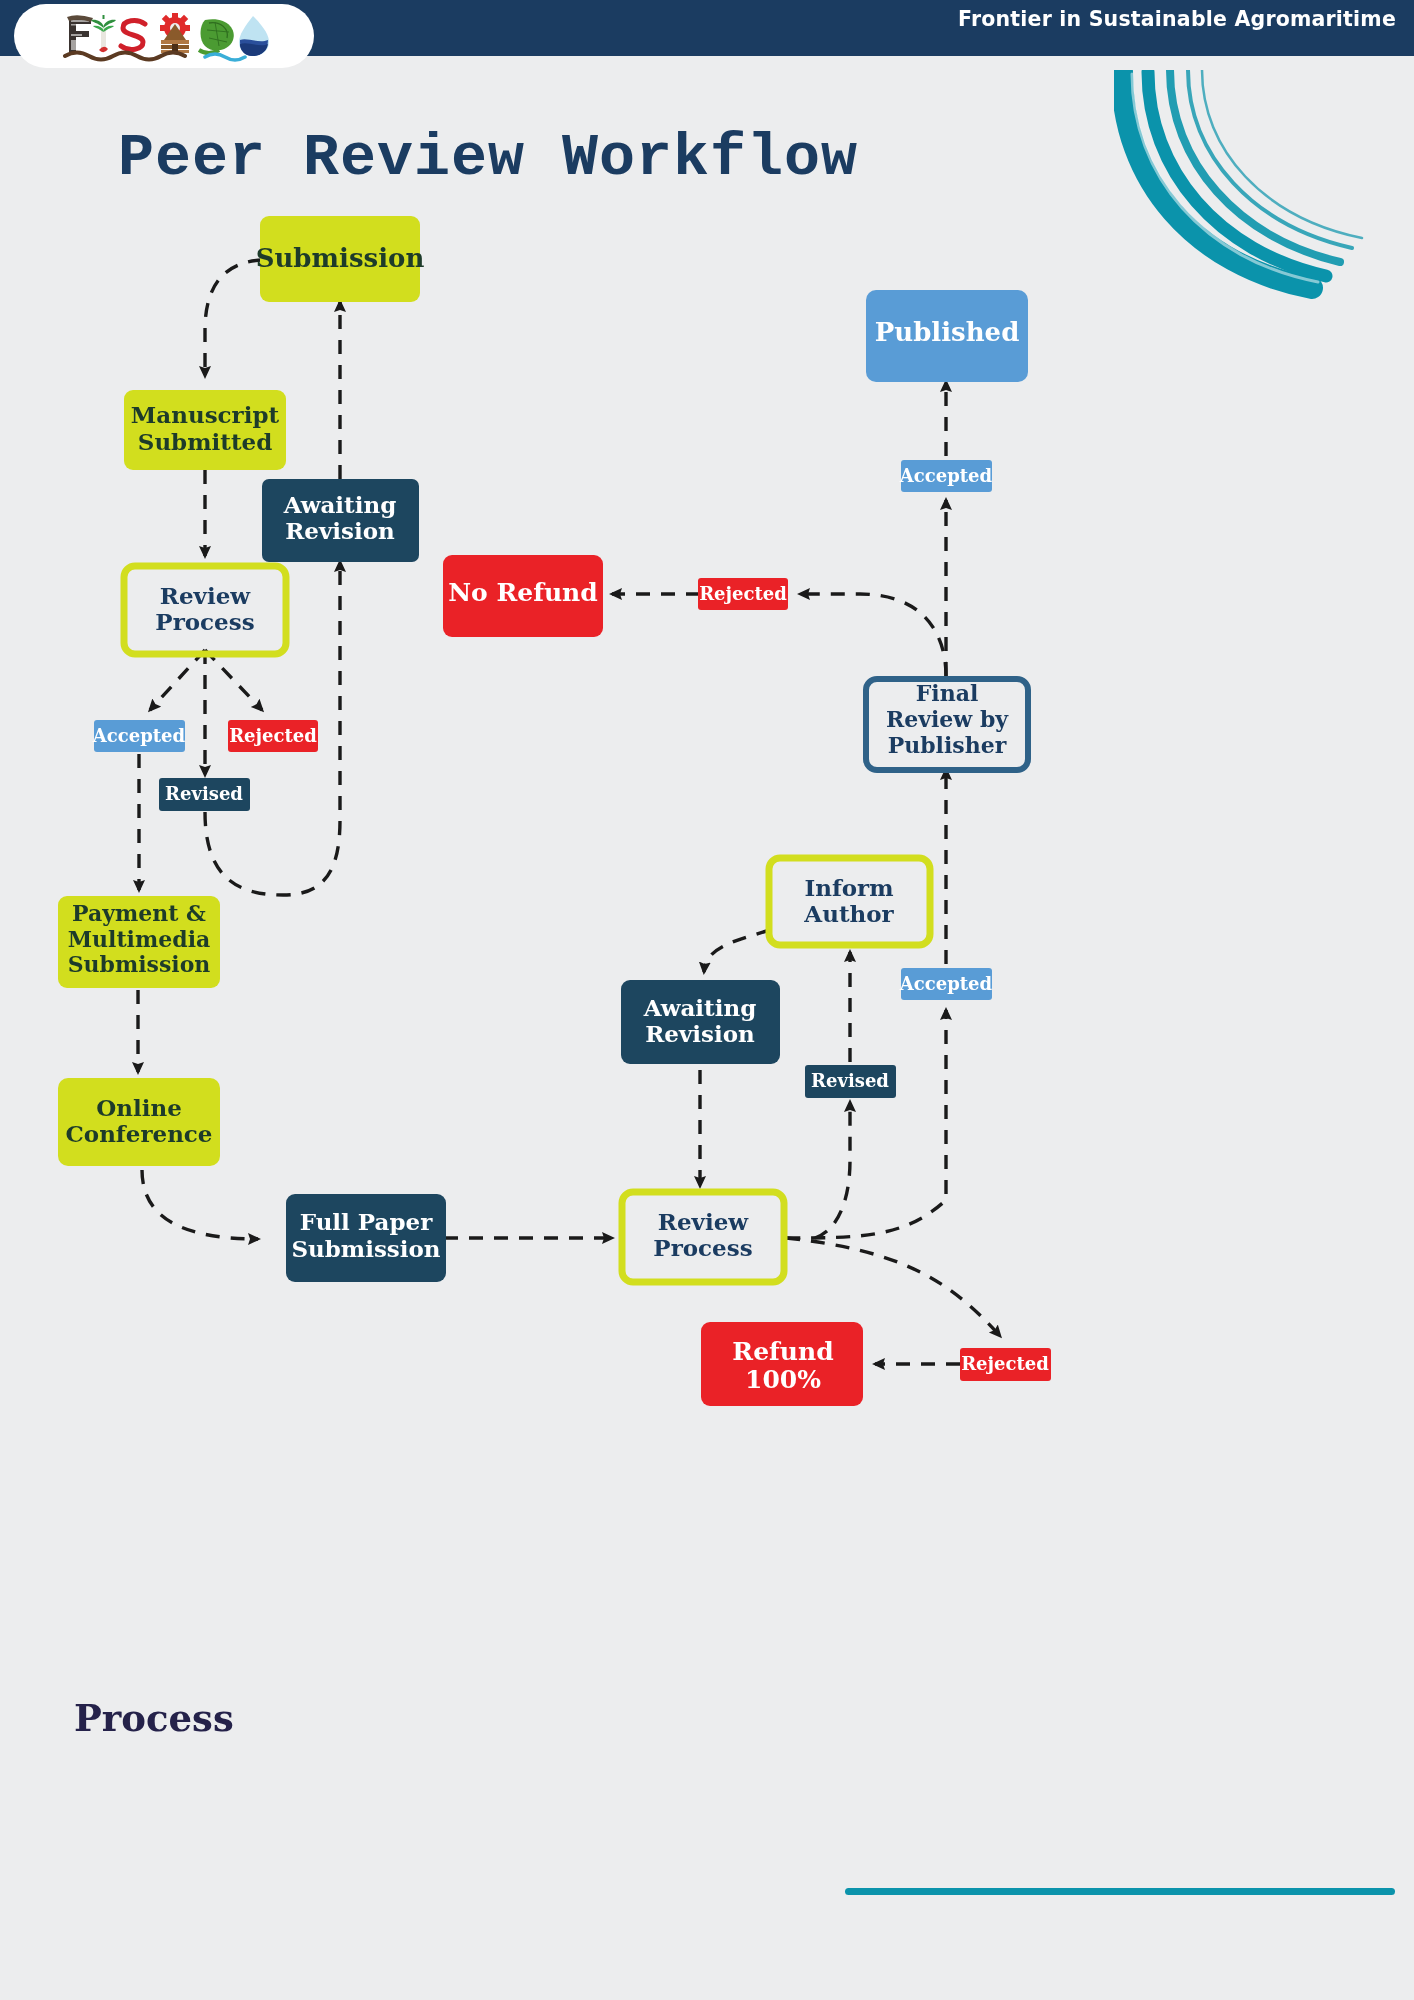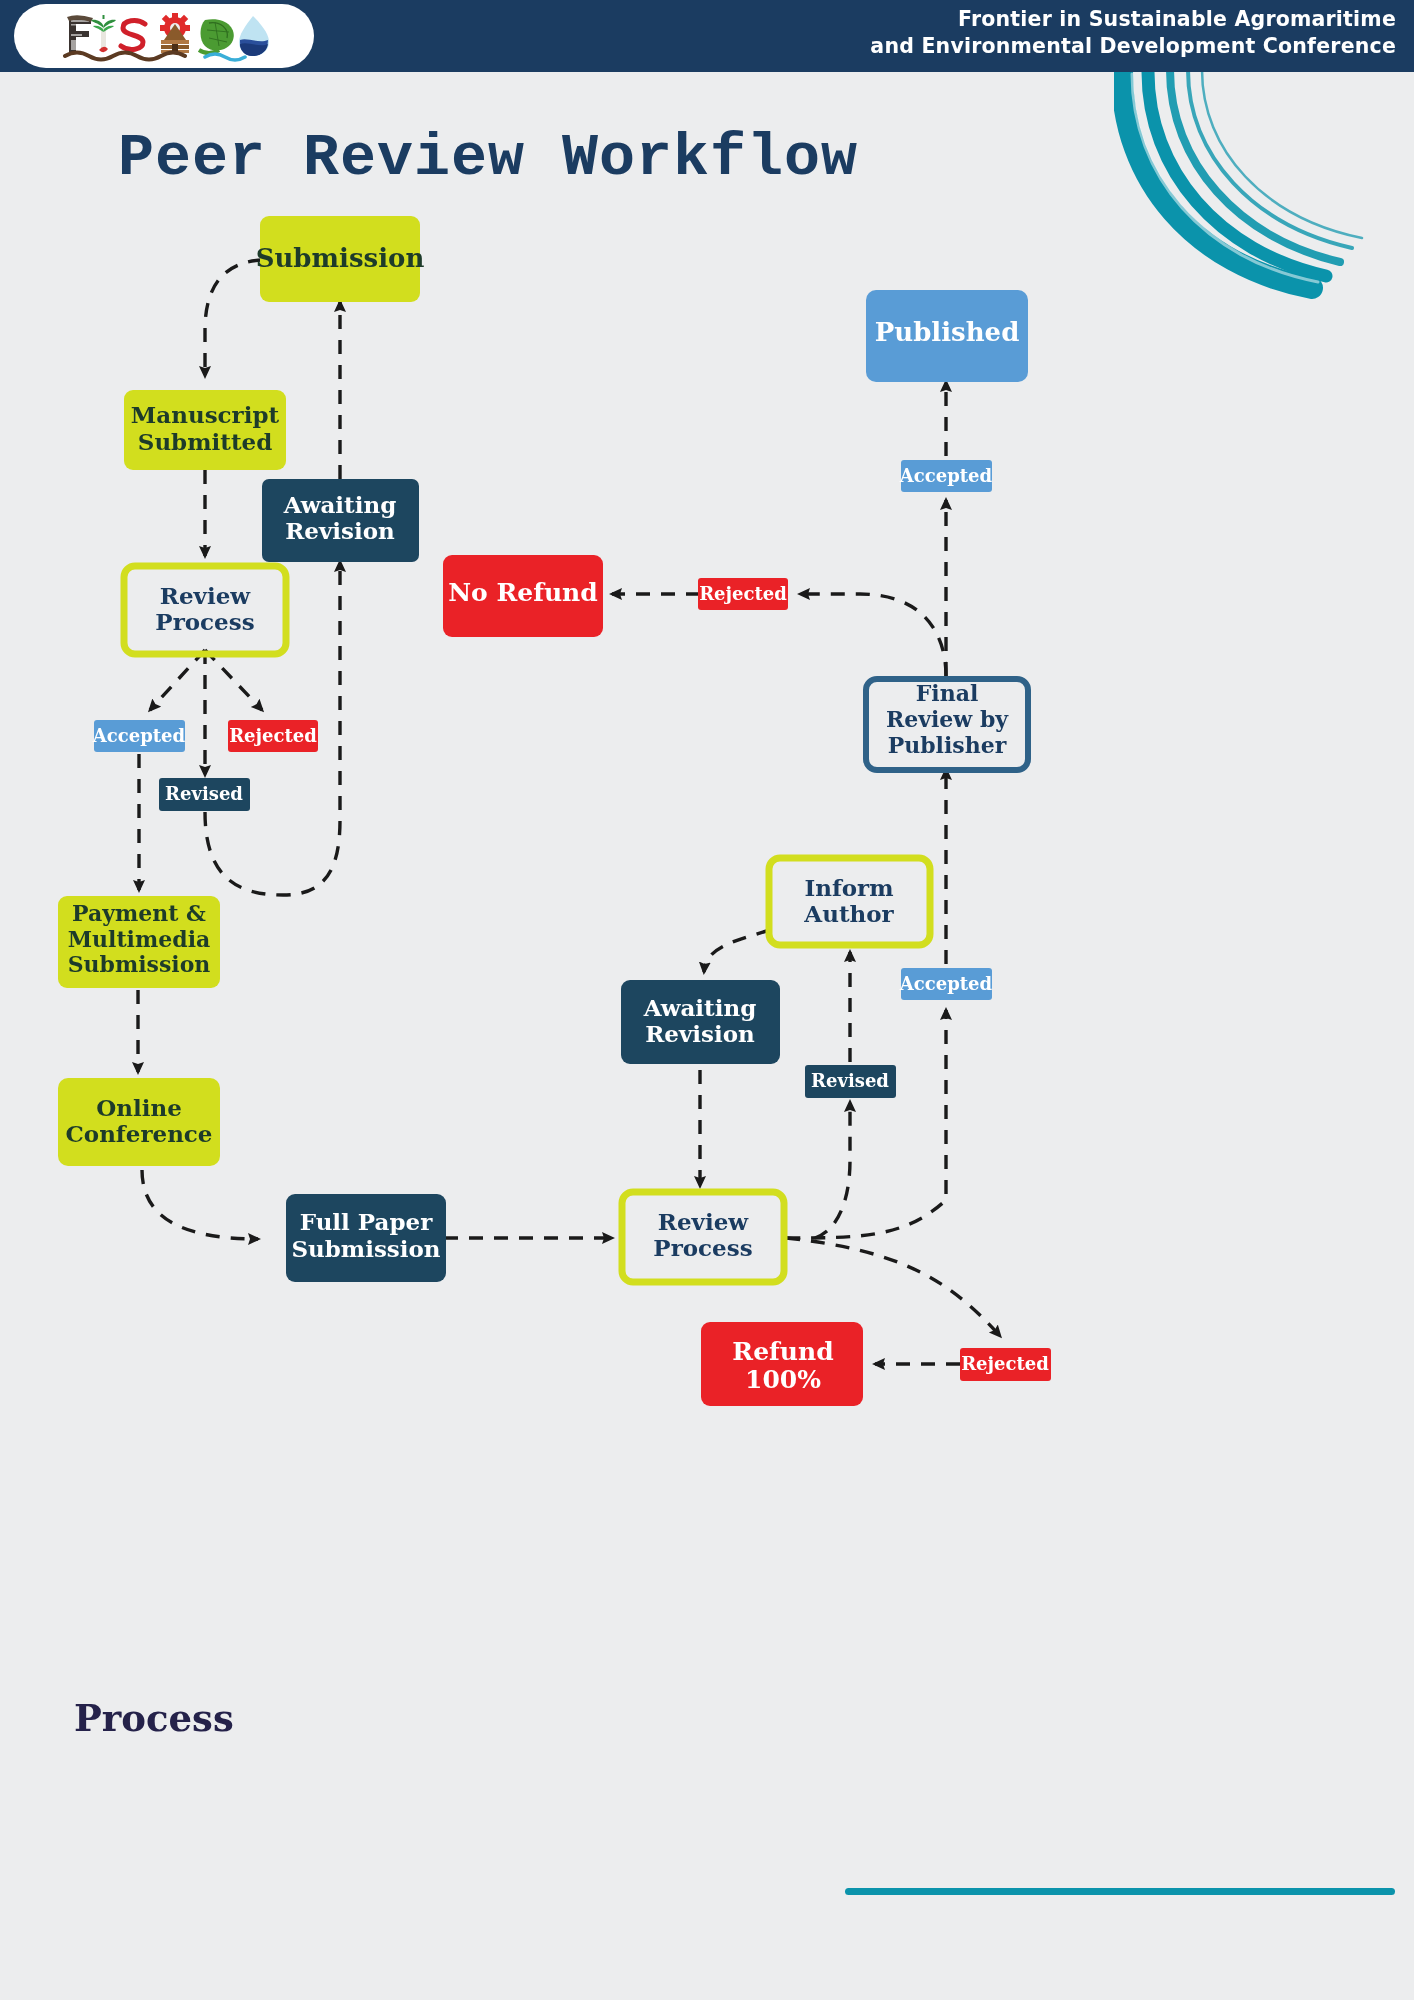--- a/index.html
+++ b/index.html
@@ -5,21 +5,21 @@
   html,body{margin:0;padding:0;}
   body{
     width:1414px;height:2000px;
     background:#ecedee;
     font-family:"DejaVu Serif", serif;
     overflow:hidden;
     position:relative;
   }
   
   .header{
-    position:absolute;left:0;top:0;width:1414px;height:72px;
+    position:absolute;left:0;top:0;width:1414px;height:56px;
     background:#1b3c61;
     z-index:30;
   }
   .logo-pill{
     position:absolute;left:14px;top:4px;width:300px;height:64px;
     background:#ffffff;border-radius:32px;
     display:flex;align-items:center;justify-content:center;
     overflow:hidden;
   }
   .logo-art{width:230px;height:52px;display:block;}
@@ -119,21 +119,20 @@
         <path d="M191 30 C198 27 210 34 219 30 C219 40 212 46 204 46 C196 46 191 40 191 32 Z" fill="#2a4f9b"></path>
         <path d="M191 34 C199 31 211 38 219 34 C218 41 212 46 204 46 C196 46 192 41 191 36 Z" fill="#1b3a7a"></path>
       </g>
 
       <path d="M16 46 q12 -7 24 0 q12 7 24 0 q12 -7 24 0 q12 7 24 0 q12 -7 24 0" stroke="#5b3a22" stroke-width="4" fill="none" stroke-linecap="round"></path>
       <path d="M156 47 q10 -6 20 0 q10 6 20 0" stroke="#3aaed8" stroke-width="3.5" fill="none" stroke-linecap="round"></path>
     </svg>
   </div>
   <div class="conf-title">
     <div>Frontier in Sustainable Agromaritime</div>
-    <div>and Environmental Development Conference</div>
   </div>
 </div>
 
 <svg class="swoosh" viewBox="0 0 300 230">
   <g fill="none" stroke="#0b93ab" stroke-linecap="round">
     <path d="M8 2 C8 110 80 195 198 218" stroke-width="22"></path>
     <path d="M34 2 C34 100 104 182 212 206" stroke-width="13"></path>
     <path d="M56 0 C56 92 124 168 226 192" stroke-width="8" opacity=".9"></path>
     <path d="M74 0 C74 86 140 156 238 178" stroke-width="4" opacity=".8"></path>
     <path d="M88 0 C88 80 150 148 248 168" stroke-width="2.5" opacity=".7"></path>

